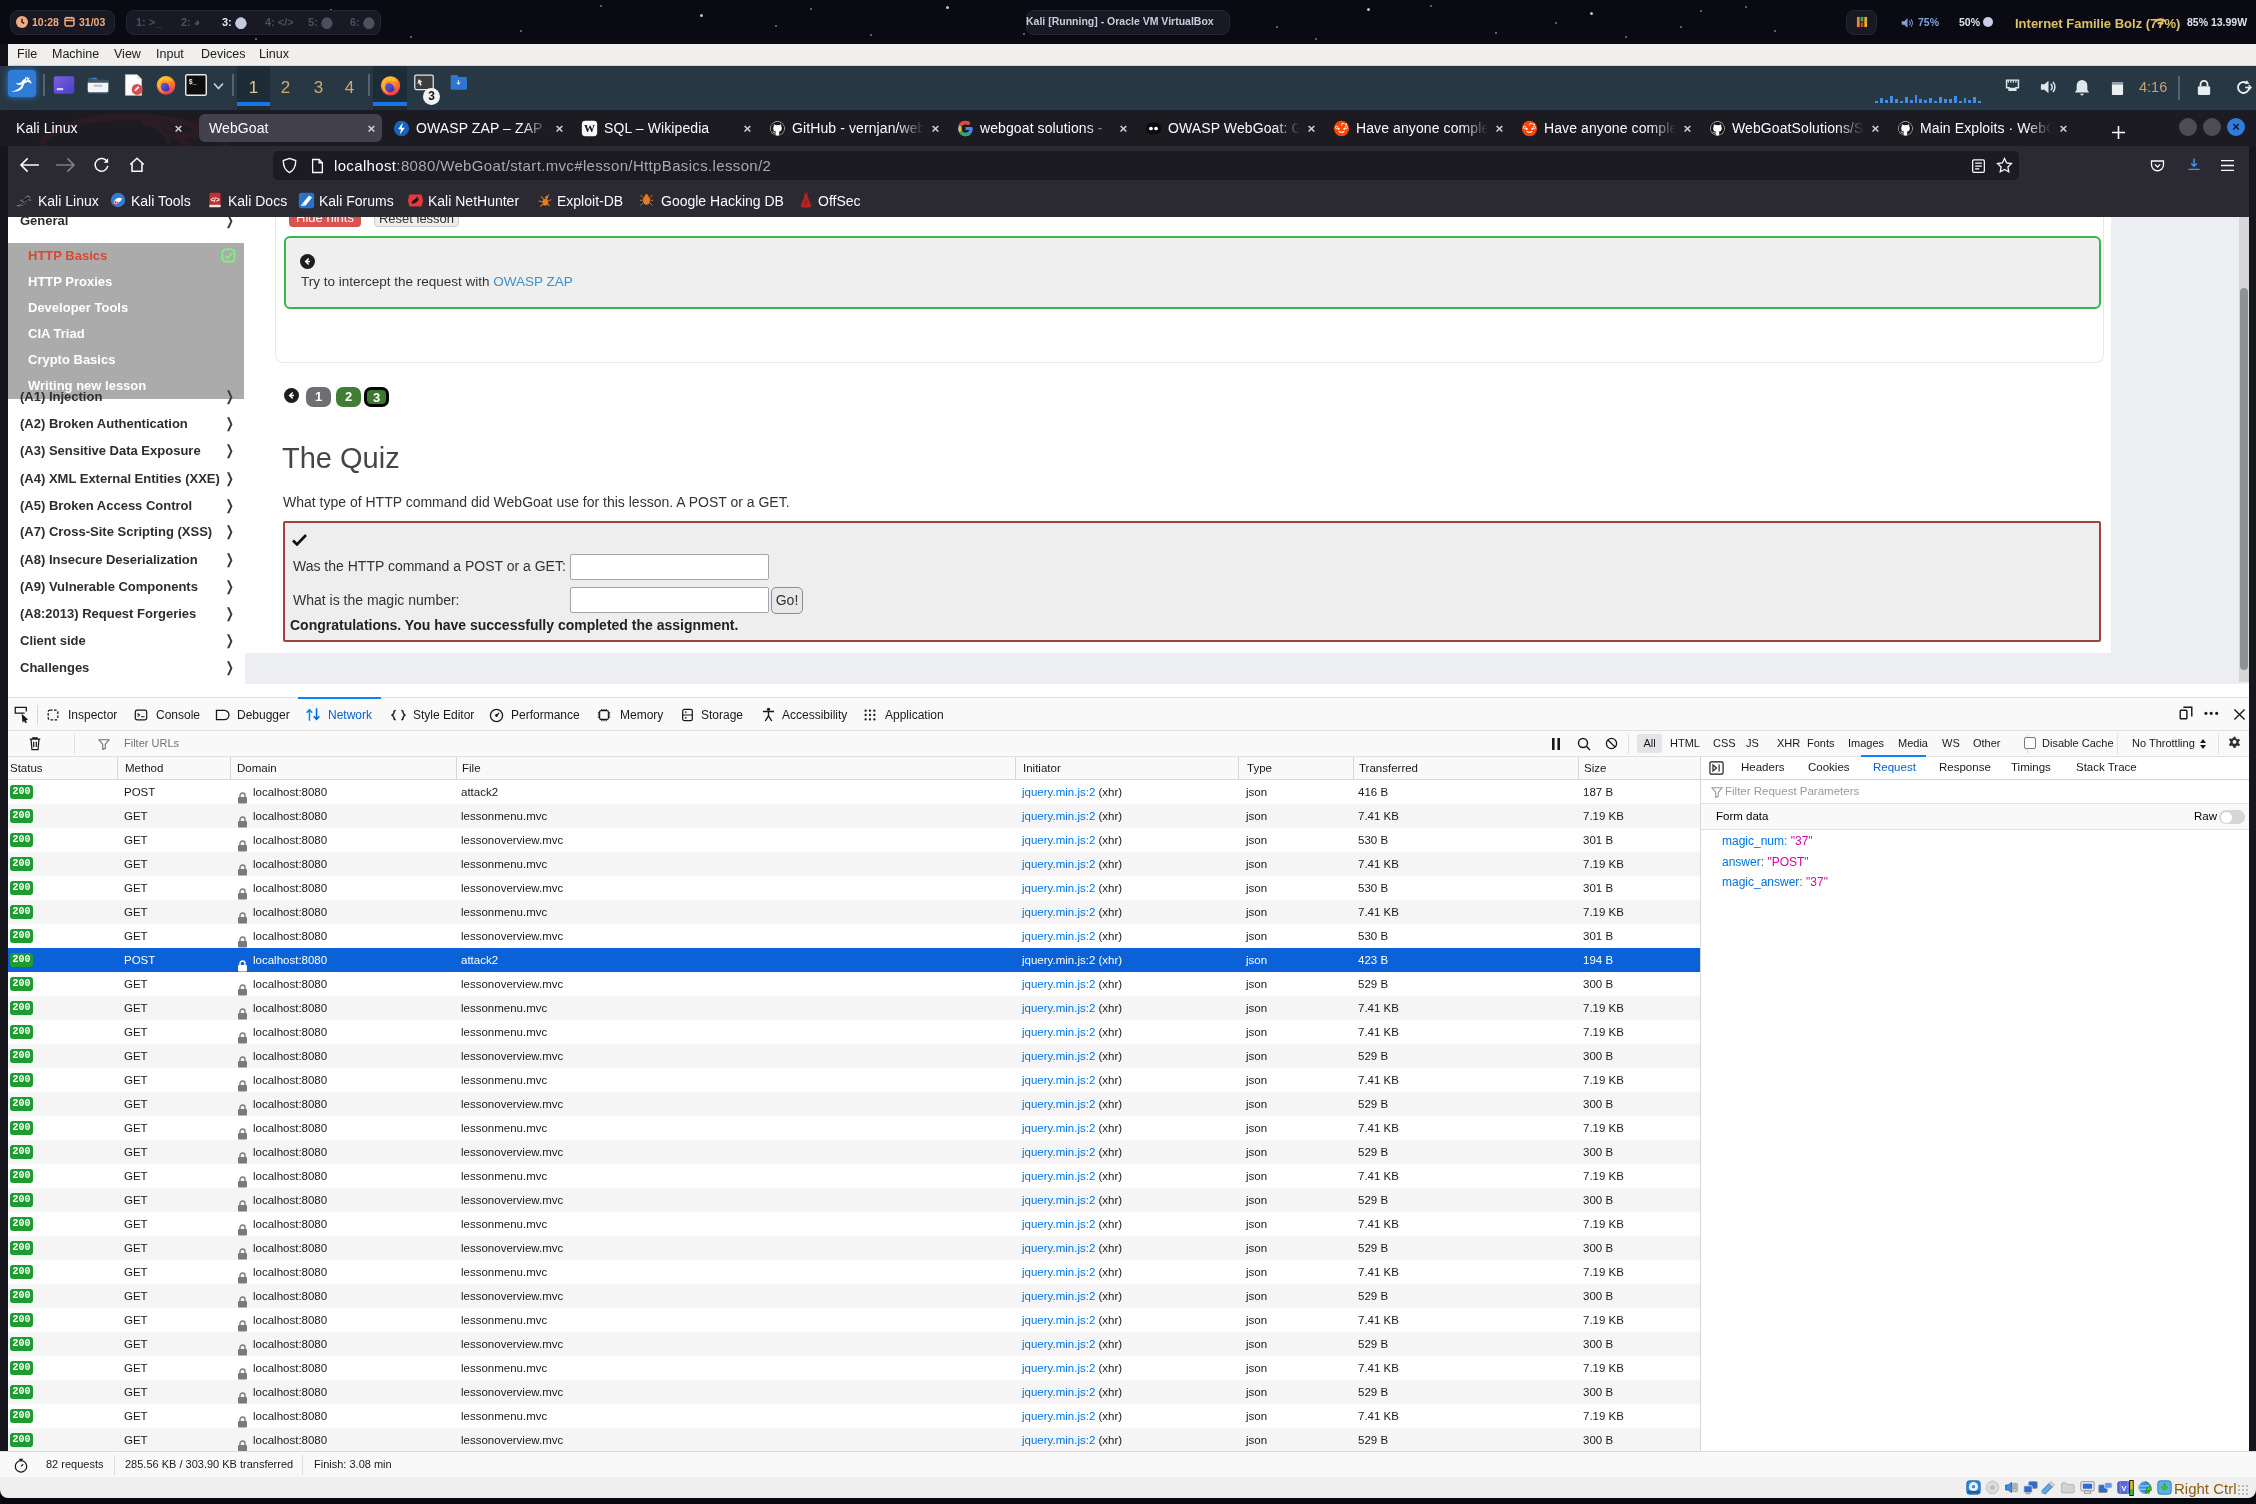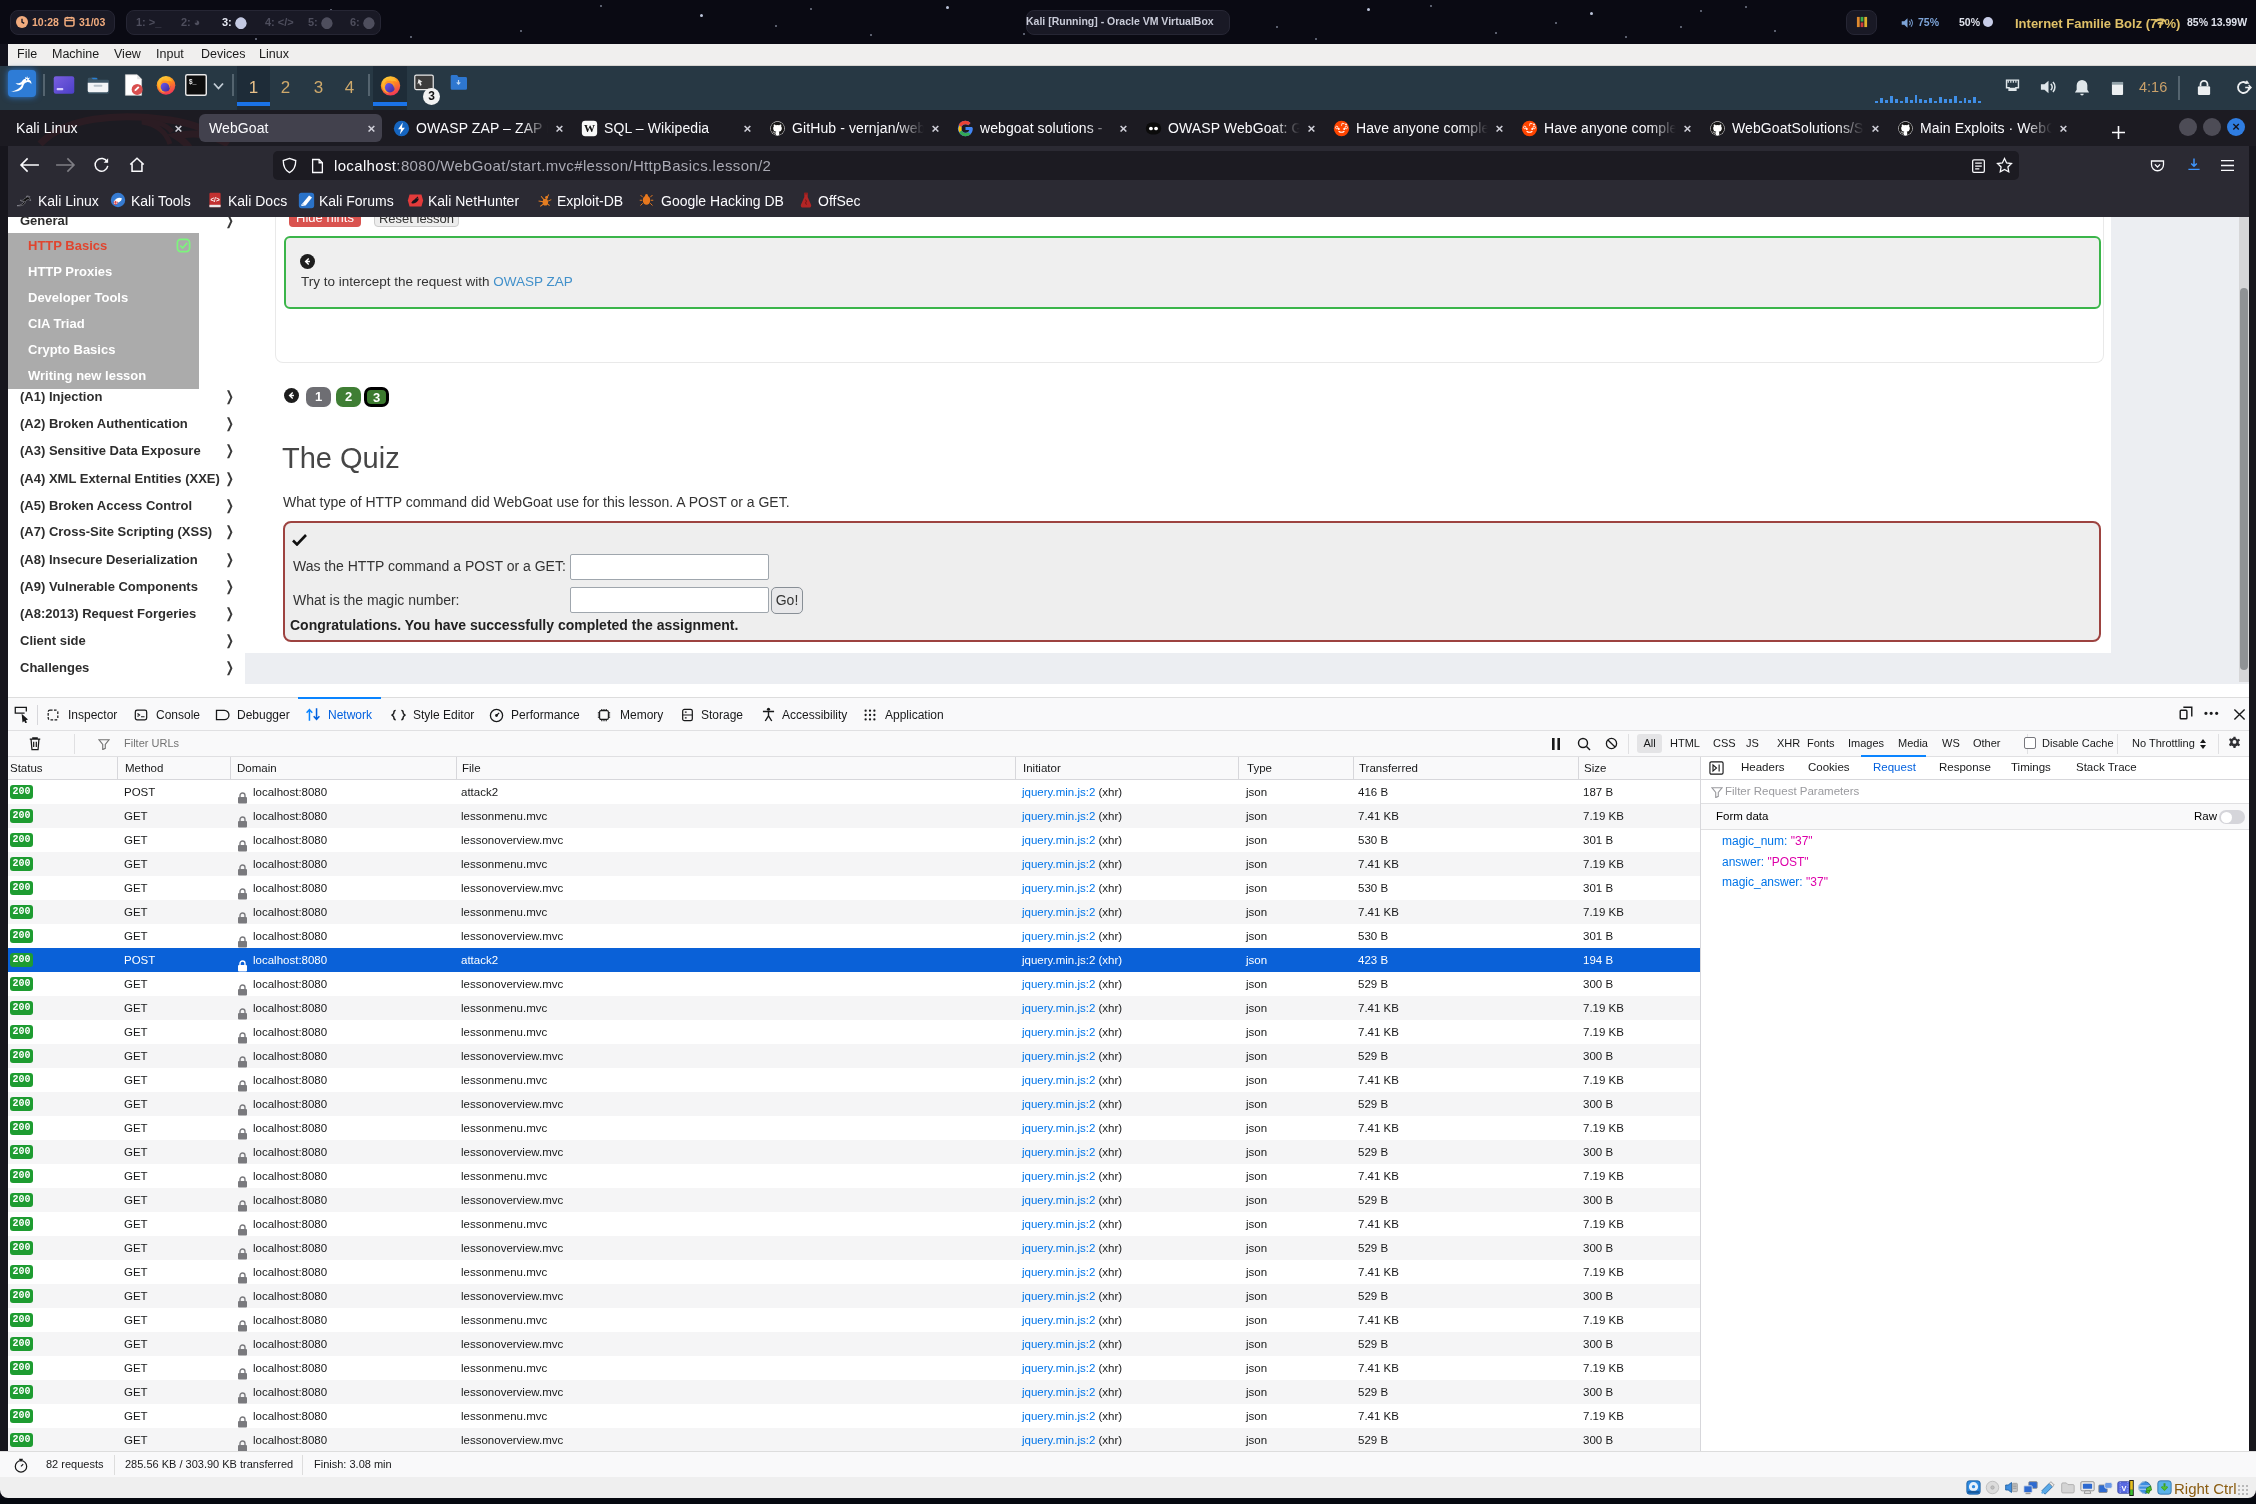--- a/index.html
+++ b/index.html
@@ -31,21 +31,21 @@
 .mi .chev { position:absolute; right:11px; top:0; color:#3a3a3a; font-size:10px; font-weight:normal; transform:scaleY(1.4); }
 #submenu { background:#ababab; }
 #submenu .mi { position:relative; color:#fff; height:26px; line-height:26px; padding-left:20px; }
 #submenu .mi.red { color:#e0452f; }
 #content { left:245px; top:0; width:1866px; height:436px; background:#fff; }
 #btn-hide { position:absolute; left:44px; top:-21px; width:72px; height:31px; background:#d9534f; border-radius:4px; color:#fff; font-size:13px; text-align:center; line-height:44px; }
 #btn-reset { position:absolute; left:129px; top:-21px; width:85px; height:31px; background:#ededed; border:1px solid #ccc; border-radius:4px; color:#333; font-size:13px; text-align:center; line-height:44px; }
 #hintbox { position:absolute; left:39px; top:19px; width:1817px; height:73px; background:#efefef; border:2.5px solid #3bb54a; border-radius:6px; }
 #lessoncard { position:absolute; left:30px; top:-24px; width:1829px; height:170px; border:1px solid #e9e9e9; border-top:none; border-radius:0 0 8px 8px; }
 .pgbtn { position:absolute; top:170px; width:25px; height:20px; border-radius:7px; color:#fff; font-weight:bold; font-size:13px; text-align:center; line-height:20px; }
-#quizbox { position:absolute; left:38px; top:304px; width:1818px; height:121px; background:#eee; border:2px solid #9d4340; border-radius:8px; }
+#quizbox { position:absolute; left:38px; top:304px; width:1818px; height:121px; background:#eee; border:2px solid #9d4340; border-radius:2px; }
 .qinput { position:absolute; left:285px; width:199px; height:26px; background:#fff; border:1px solid #9fa6ad; border-radius:2px; }
 #gobtn { position:absolute; left:486px; top:64px; width:32px; height:27px; background:#e8e8ea; border:1px solid #888f96; border-radius:5px; color:#333; font-size:14px; text-align:center; line-height:25px; }
 #devtools { top:697px; left:0; width:2256px; height:754px; background:#fff; font-size:11.5px; color:#18191a; }
 #dt-tabs { position:absolute; top:0; left:0; width:2256px; height:34px; background:#f9f9fa; border-top:1px solid #ddd; border-bottom:1px solid #e0e0e2; }
 #dt-tabs > div, #dt-tabs > svg { position:absolute; }
 .dtlbl { top:10px; font-size:12px; }
 #dt-filter { position:absolute; top:34px; left:0; width:2256px; height:26px; background:#f9f9fa; border-bottom:1px solid #e0e0e2; font-size:11px; }
 #dt-filter > div, #dt-filter > svg { position:absolute; }
 #dt-body { position:absolute; top:60px; left:0; width:2256px; height:694px; }
 #dt-table { position:absolute; left:0; top:0; width:1700px; height:694px; overflow:hidden; }
@@ -472,21 +472,21 @@
           <path d="M6 1h4v2H6z" fill="#8f1d1d"></path>
           <path d="M7.5 9l1 2-1 2 1 2" stroke="#5f1111" stroke-width="1" fill="none"></path>
         </svg></div>
       <div class="bmtxt" style="left:818px">OffSec</div>
 <div class="abs" style="left:2249px;top:0;width:7px;height:33px;background:#17161d"></div>
 </div>
 <div id="page" class="abs">
 <div class="abs" style="left:0;top:0;width:8px;height:467px;background:#17161d"></div>
 <div id="sidebar" class="abs">
   <div class="mi abs" style="top:-9px;width:237px">General<span class="chev">❯</span></div>
-  <div id="submenu" class="abs" style="top:16px;width:191px;height:156px">
+  <div id="submenu" class="abs" style="top:26px;width:236px;height:156px">
     <div class="mi red">HTTP Basics
       <svg style="position:absolute;right:8px;top:5px" width="15" height="15" viewBox="0 0 16 16" fill="none" stroke="#7cf57c" stroke-width="1.8">
               <rect x="1.5" y="1.5" width="13" height="13" rx="3.5"></rect>
               <path d="M4.5 8.2l2.5 2.5 5-5.5"></path>
             </svg>
     </div>
     <div class="mi">HTTP Proxies</div>
     <div class="mi">Developer Tools</div>
     <div class="mi">CIA Triad</div>
     <div class="mi">Crypto Basics</div>

